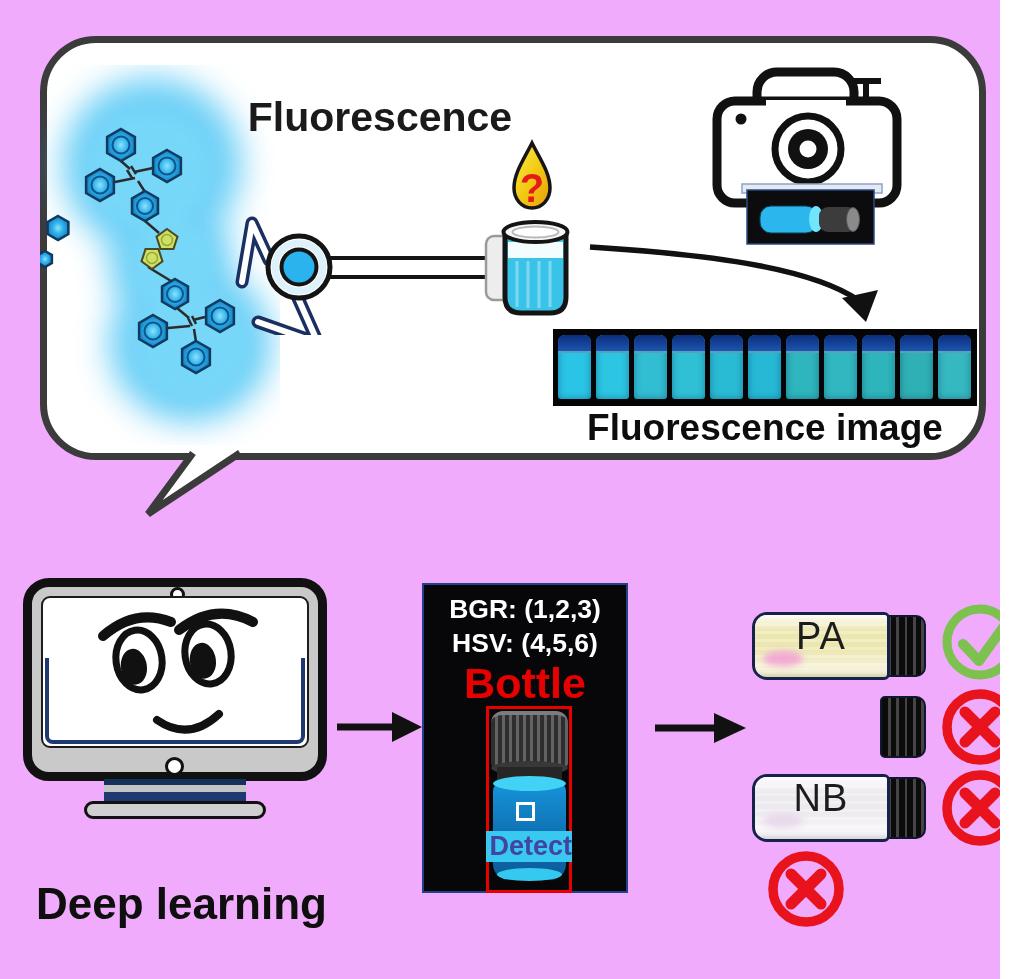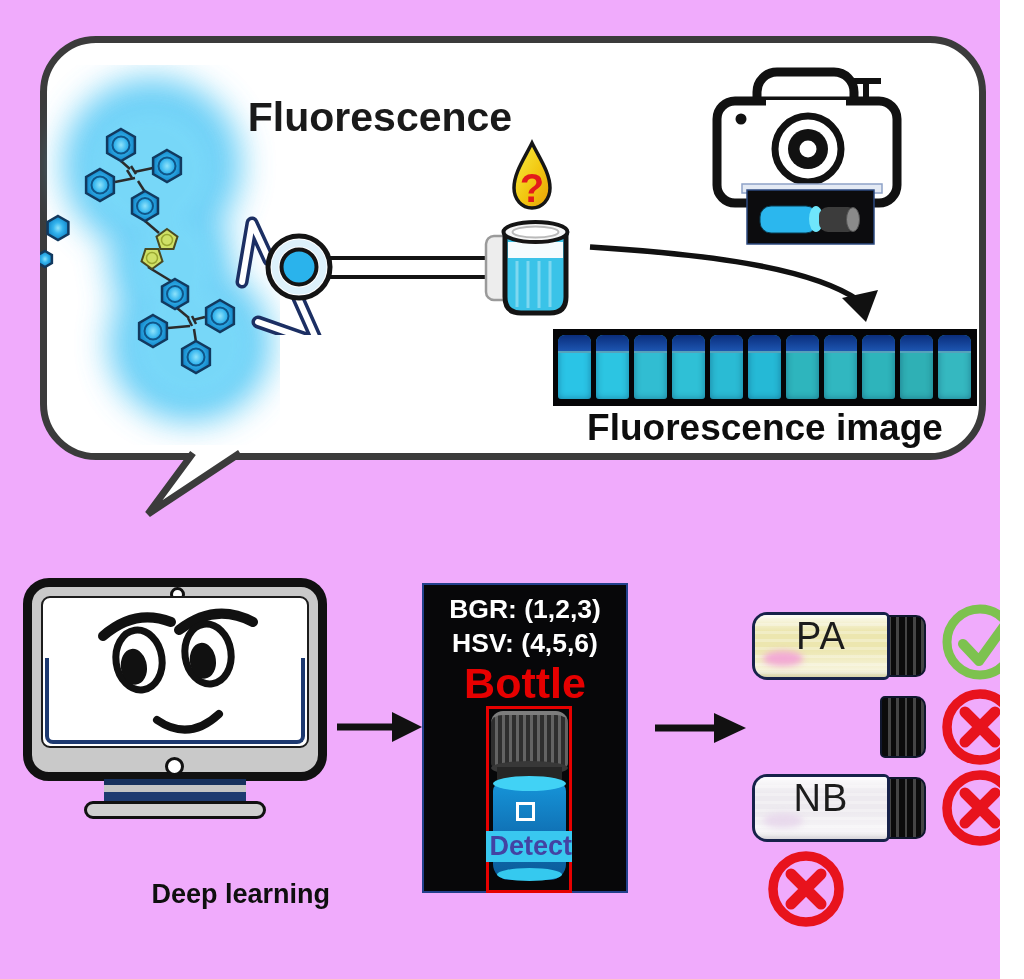--- a/index.html
+++ b/index.html
@@ -10,22 +10,22 @@
   
   .bubble{left:40px;top:36px;width:946px;height:424px;background:#fff;
           border:7px solid #3b3b3b;border-radius:56px;box-sizing:border-box;}
   .bubble-tail{left:135px;top:448px;width:120px;height:76px;z-index:5;}
 
   
   .sensing-title{left:235px;top:92px;width:290px;text-align:center;
                  font-size:41px;font-weight:700;line-height:50px;color:#1a1a1a;}
   .strip-label{left:553px;top:407px;width:424px;text-align:center;
                font-size:37px;font-weight:700;color:#0d0d0d;}
-  .dl-label{left:18px;top:879px;width:312px;text-align:right;
-            font-size:27px;font-weight:700;color:#0f0f0f;}
+  .dl-label{left:36px;top:879px;width:312px;text-align:left;
+            font-size:44px;font-weight:700;color:#0f0f0f;}
 
   
   .strip{left:553px;top:329px;width:424px;height:77px;background:#050507;
          display:flex;gap:5px;padding:6px 5px 7px;box-sizing:border-box;}
   .strip-vial{position:relative;flex:none;width:33px;border-radius:7px 7px 3px 3px;
               background:var(--c,#2abcd8);box-shadow:inset 0 0 7px rgba(0,30,70,.4);}
   .strip-cap{position:absolute;top:0;left:0;right:0;height:16px;border-radius:7px 7px 0 0;
              background:linear-gradient(180deg,#0a2d7c,#1d55b0);
              border-bottom:2px solid rgba(150,255,235,.55);}
 

